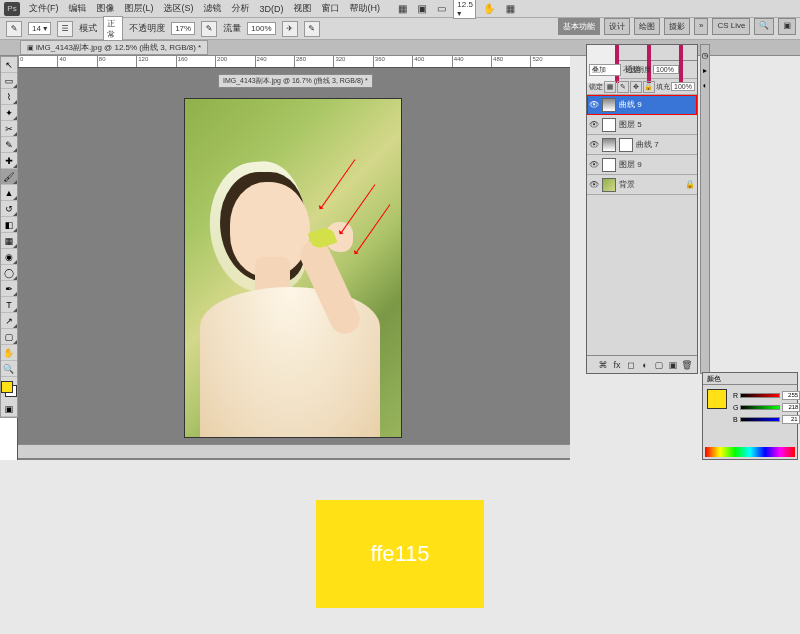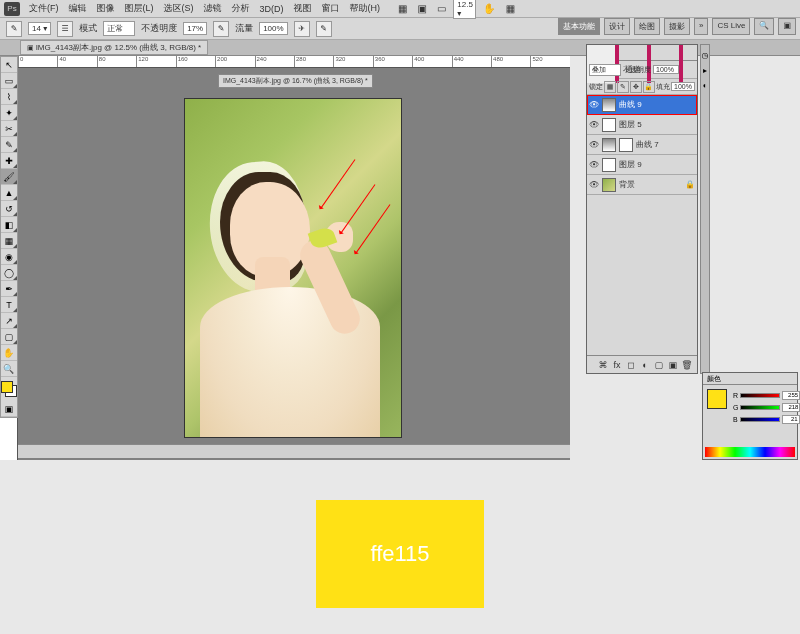--- a/index.html
+++ b/index.html
@@ -107,21 +107,21 @@
   <span class="rpanel-btn">CS Live</span>
   <span class="rpanel-btn">🔍</span>
   <span class="rpanel-btn">▣</span>
 </div>
 
 <div class="optionsbar">
   <span class="opt-btn">✎</span>
   <span class="opt-sel"><span>14</span> ▾</span>
   <span class="opt-btn">☰</span>
   <span>模式</span>
-  <span class="opt-sel" style="width:32px">正常</span>
+  <span class="opt-sel" style="width:20px">正常</span>
   <span>不透明度</span>
   <span class="opt-sel">17%</span>
   <span class="opt-btn">✎</span>
   <span>流量</span>
   <span class="opt-sel">100%</span>
   <span class="opt-btn">✈</span>
   <span class="opt-btn">✎</span>
 </div>
 
 <div class="tabbar">

